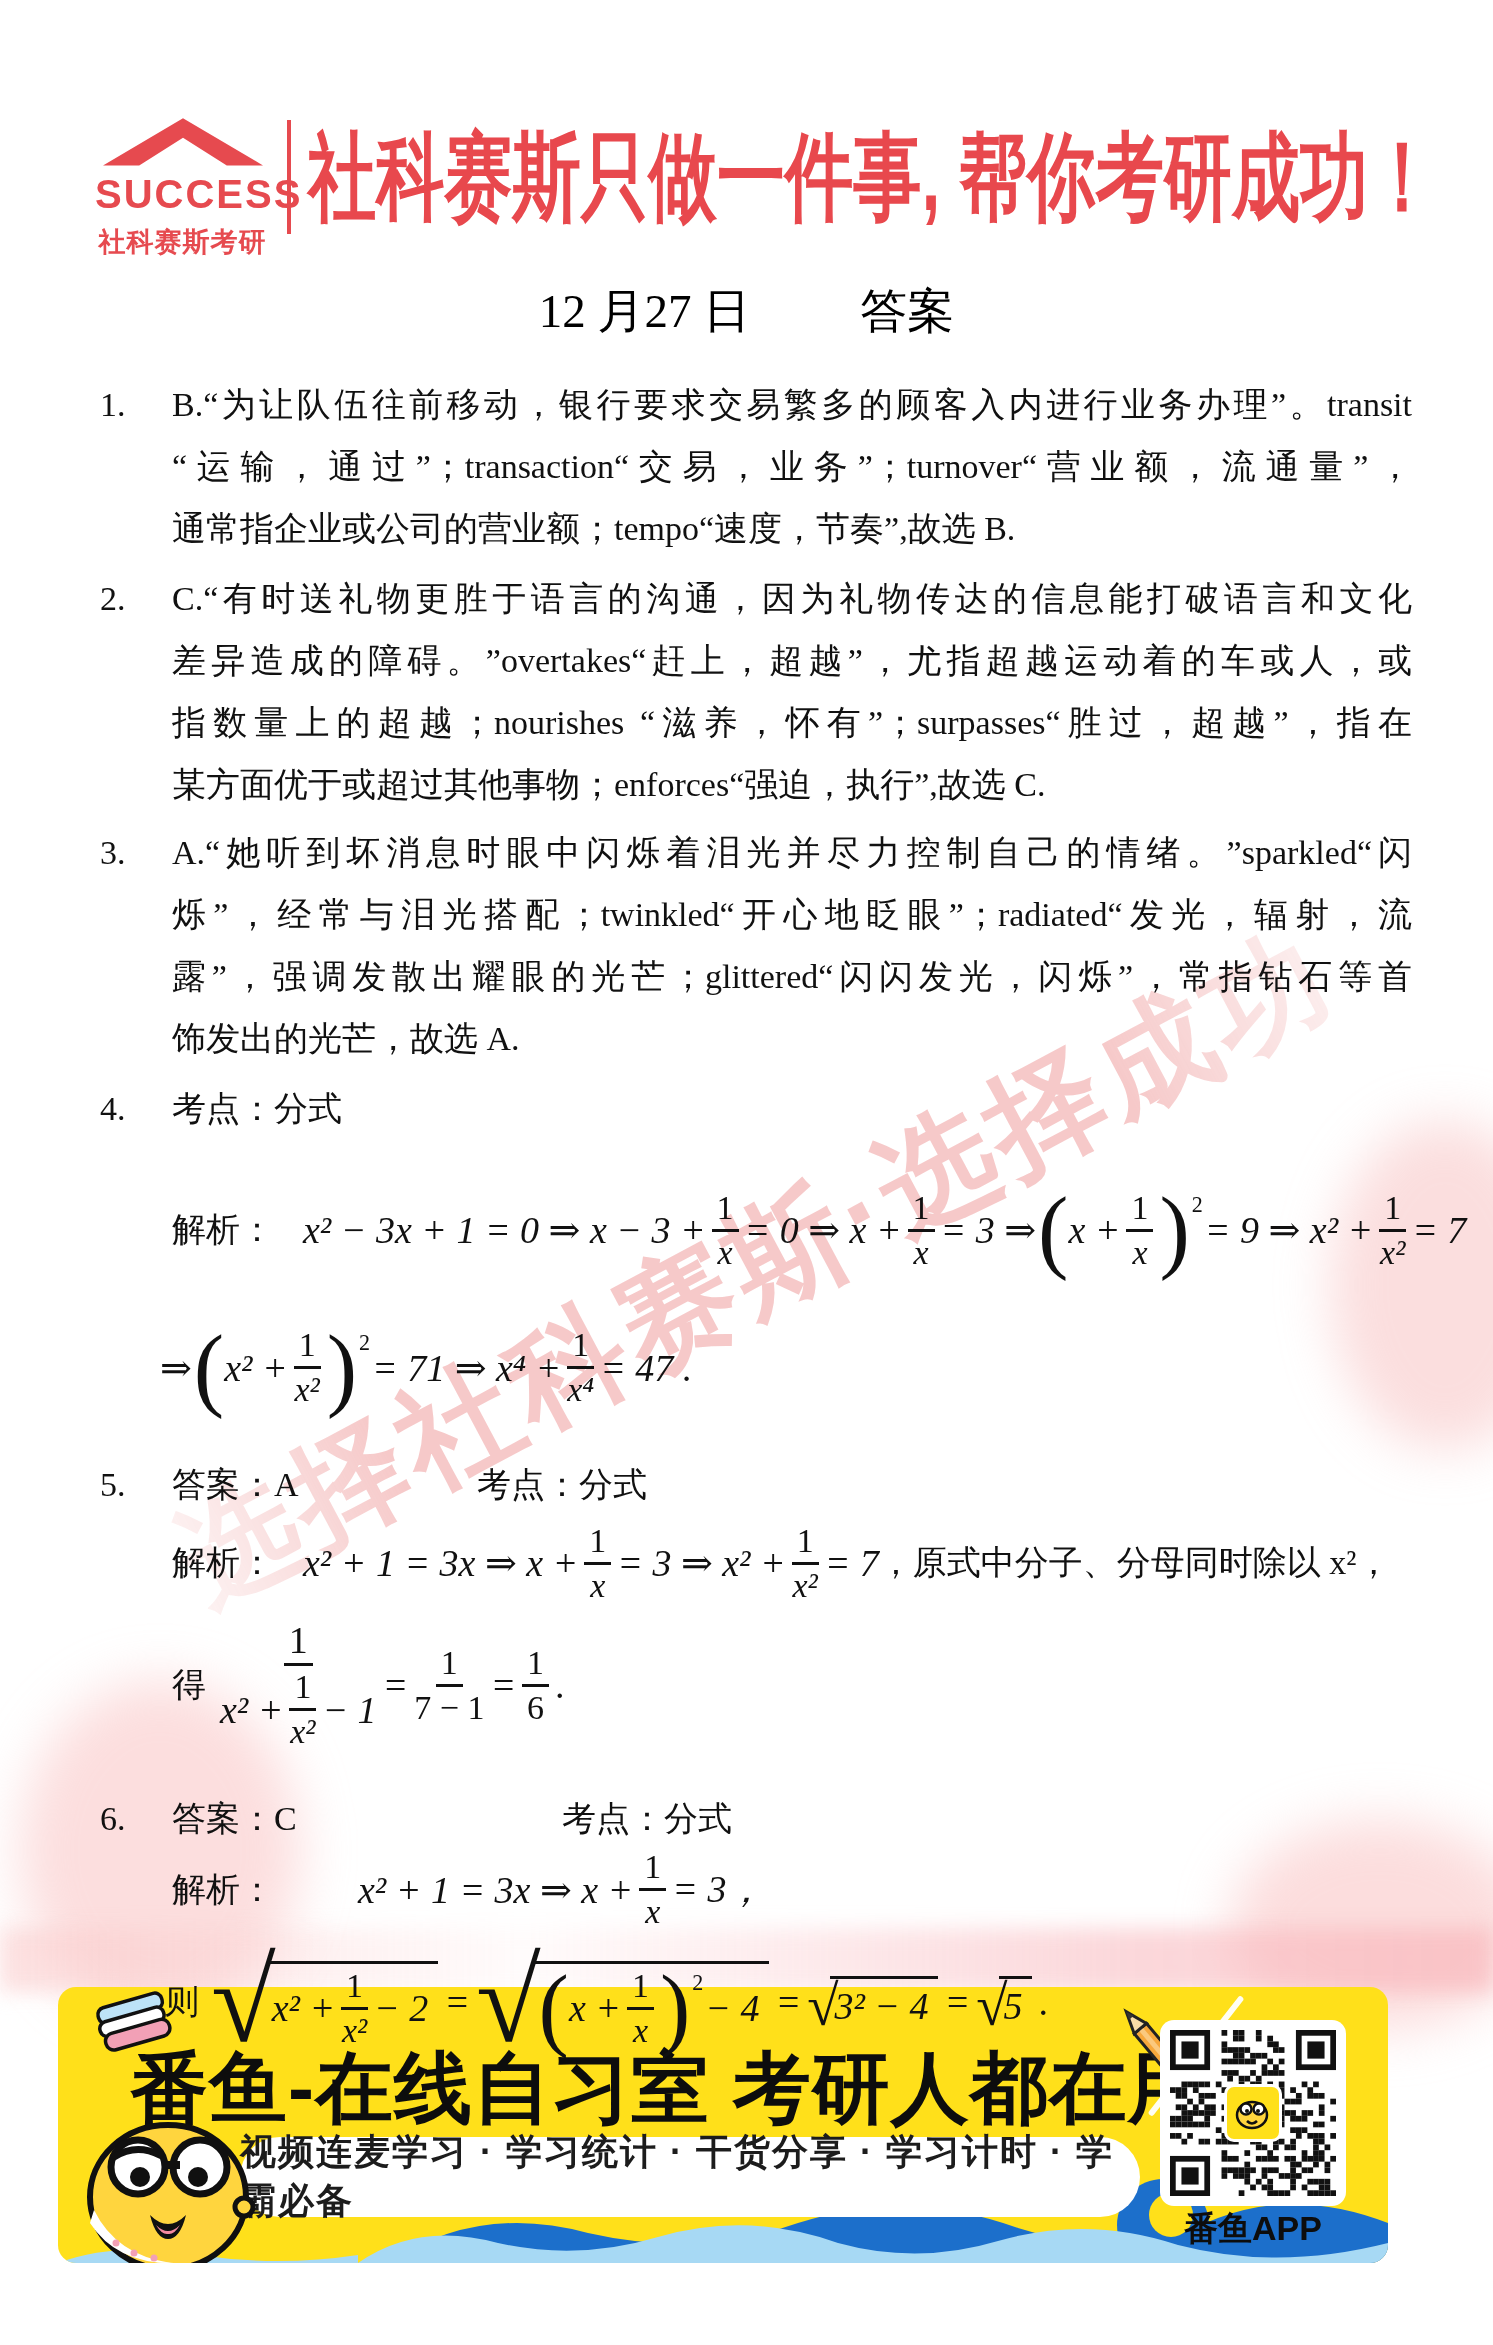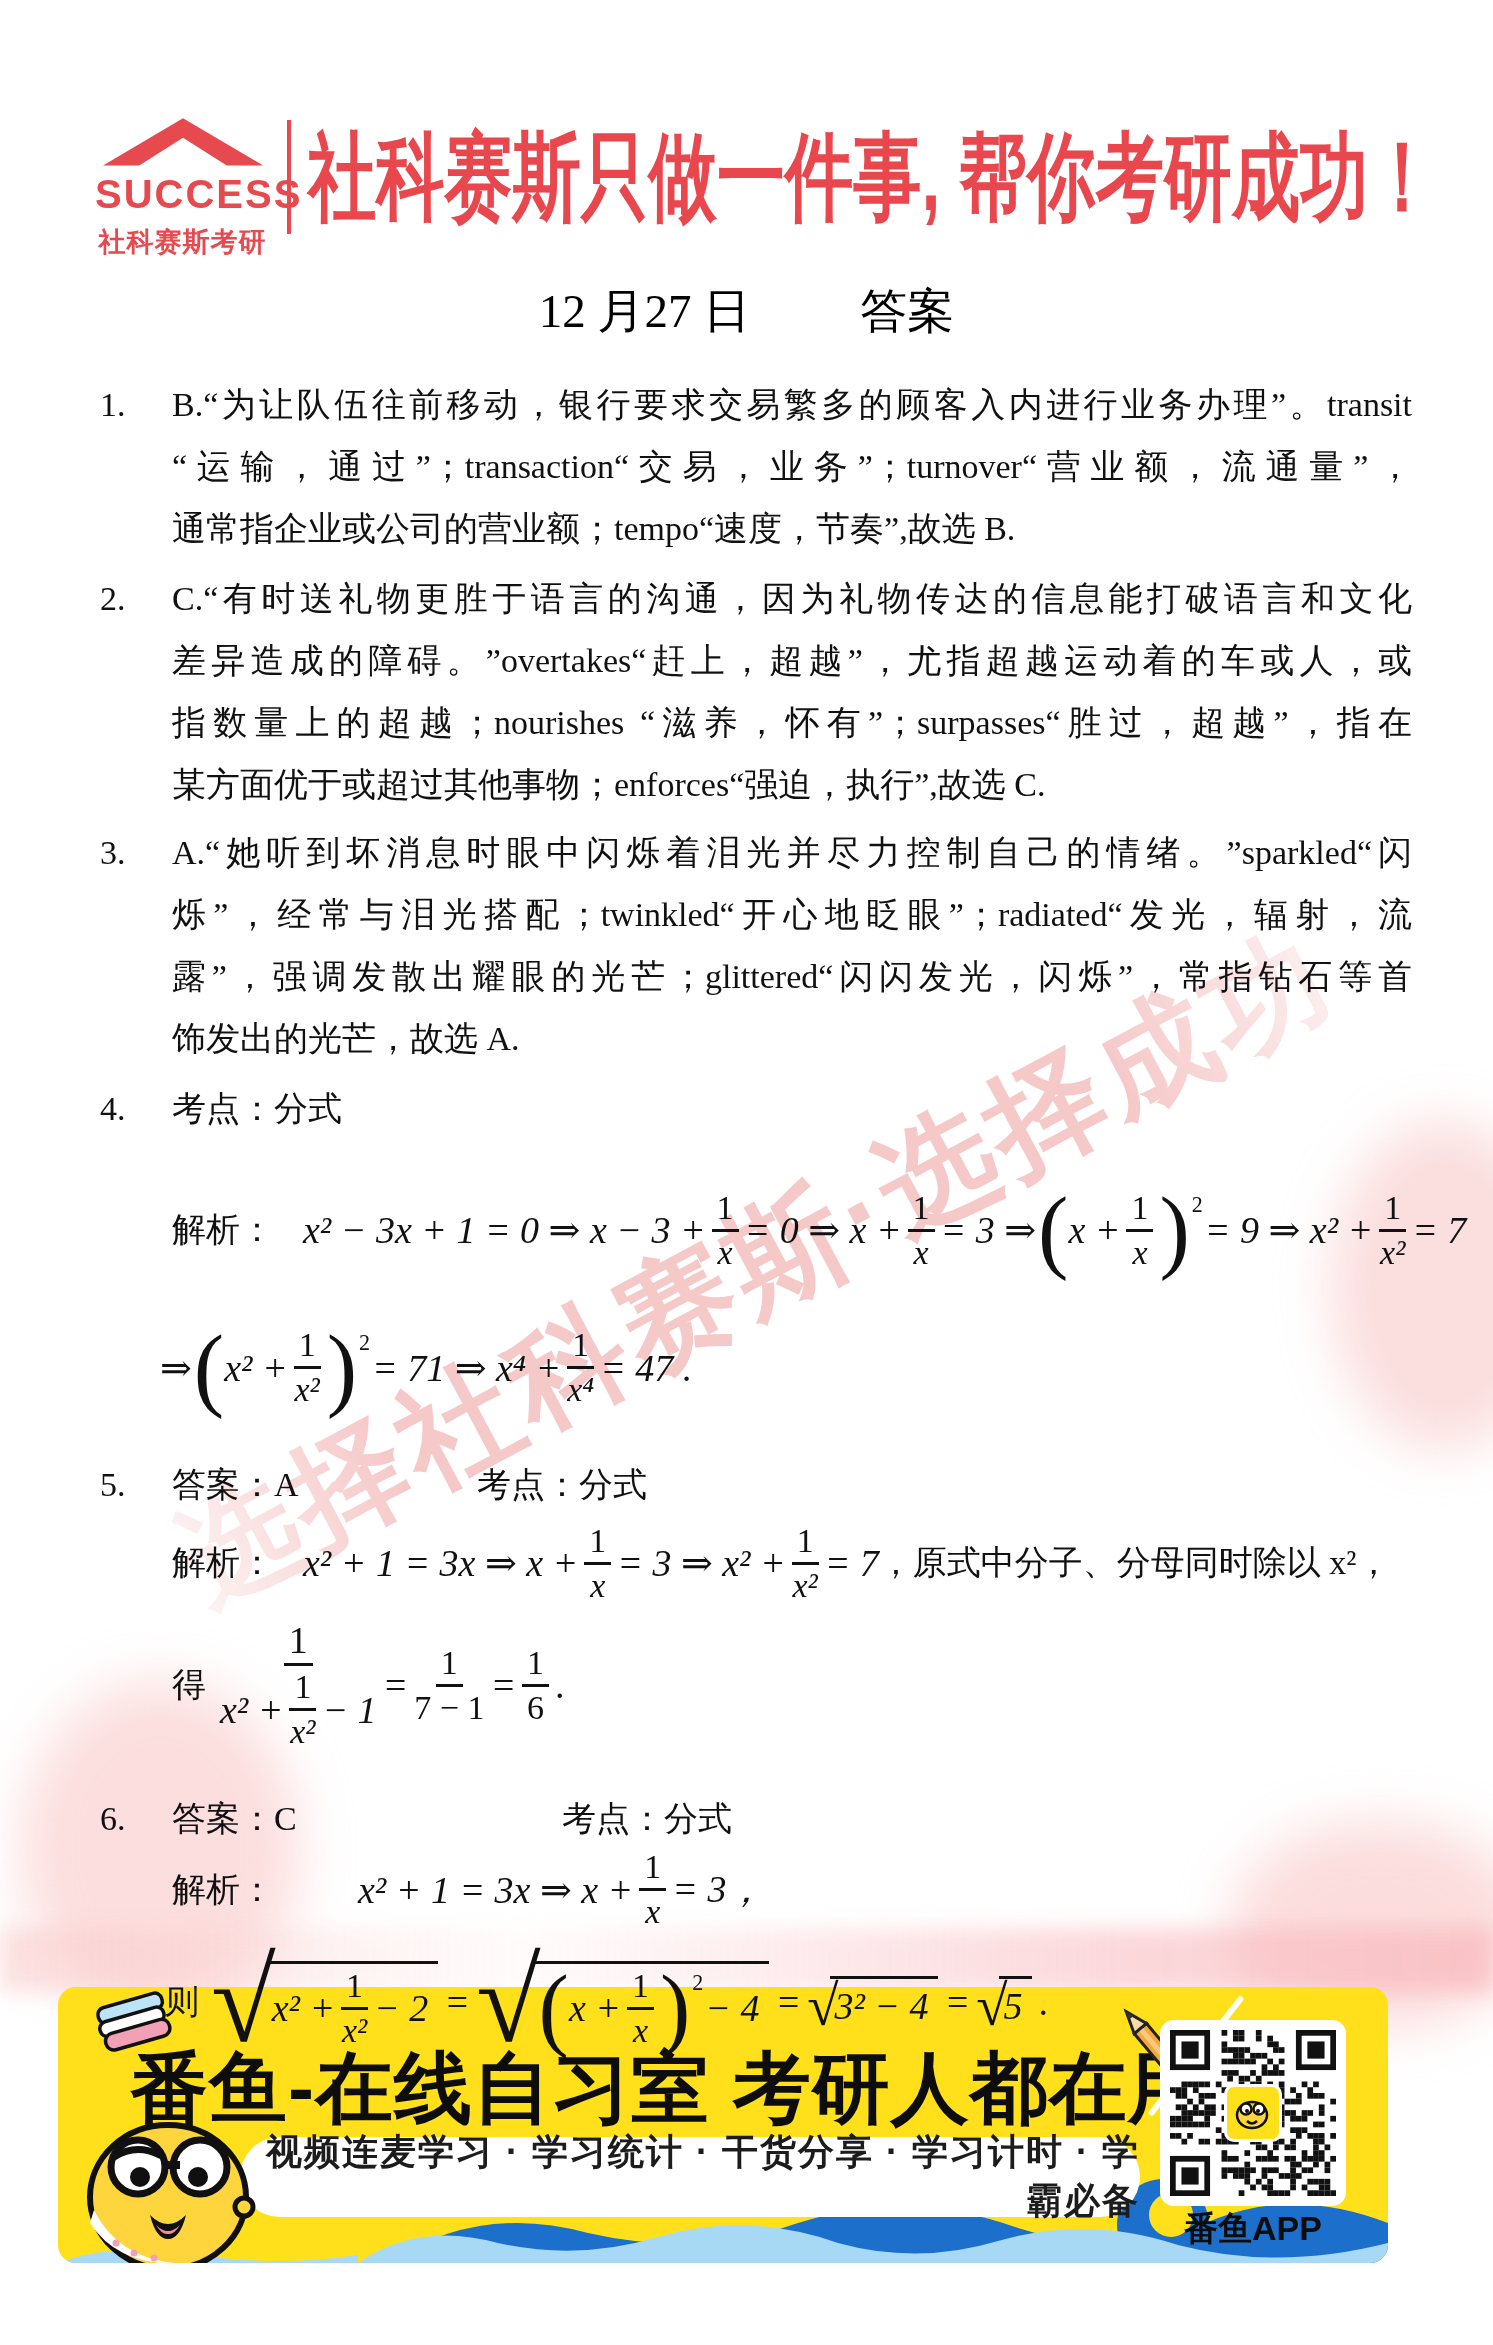--- a/index.html
+++ b/index.html
@@ -61,21 +61,21 @@
   .sq.mid  .rs{font-size:1.5em;}
   .rb{border-top:3.5px solid #111;display:inline-flex;align-items:center;padding:5px 10px 0 4px;}
 
   
   .ad{position:absolute;left:58px;top:1987px;width:1330px;height:276px;background:#ffe01a;
       border-radius:18px;overflow:hidden;z-index:1;}
   .ad-headline{position:absolute;left:72px;top:50px;white-space:nowrap;z-index:3;
     font-family:"Liberation Sans","DejaVu Sans",sans-serif;font-weight:900;font-size:78px;letter-spacing:1px;color:#0d0d0d;}
   .ad-pill{position:absolute;left:182px;top:150px;width:900px;height:80px;background:#fff;border-radius:42px;
     display:flex;align-items:center;justify-content:center;z-index:3;
-    font-family:"Liberation Sans","DejaVu Sans",sans-serif;font-weight:700;font-size:36px;letter-spacing:2px;color:#1c1c1c;text-align:right;}
+    font-family:"Liberation Sans","DejaVu Sans",sans-serif;font-weight:700;font-size:36px;letter-spacing:2px;color:#1c1c1c;}
   .streak{position:absolute;background:rgba(255,255,255,.95);border-radius:4px;z-index:2;}
   .s1{left:1135px;top:-6px;width:6px;height:150px;transform:rotate(38deg);}
   .s2{left:1180px;top:78px;width:5px;height:60px;transform:rotate(38deg);}
   .waves{position:absolute;left:0;bottom:0;width:1330px;height:100px;z-index:2;}
   .fish{position:absolute;left:18px;top:128px;z-index:4;}
 
   
   .qrbox{position:absolute;left:1160px;top:2020px;width:186px;height:186px;background:#fff;border-radius:14px;
     z-index:5;display:flex;align-items:center;justify-content:center;}
   .qrlogo{position:absolute;left:50%;top:50%;width:52px;height:52px;transform:translate(-50%,-50%);

